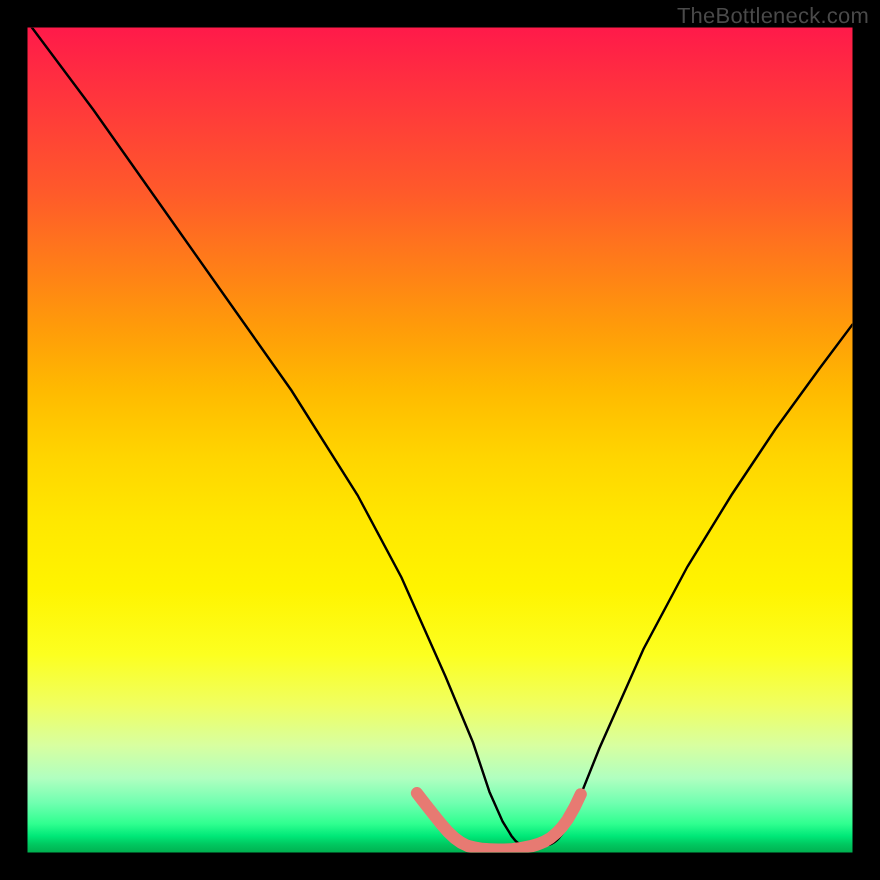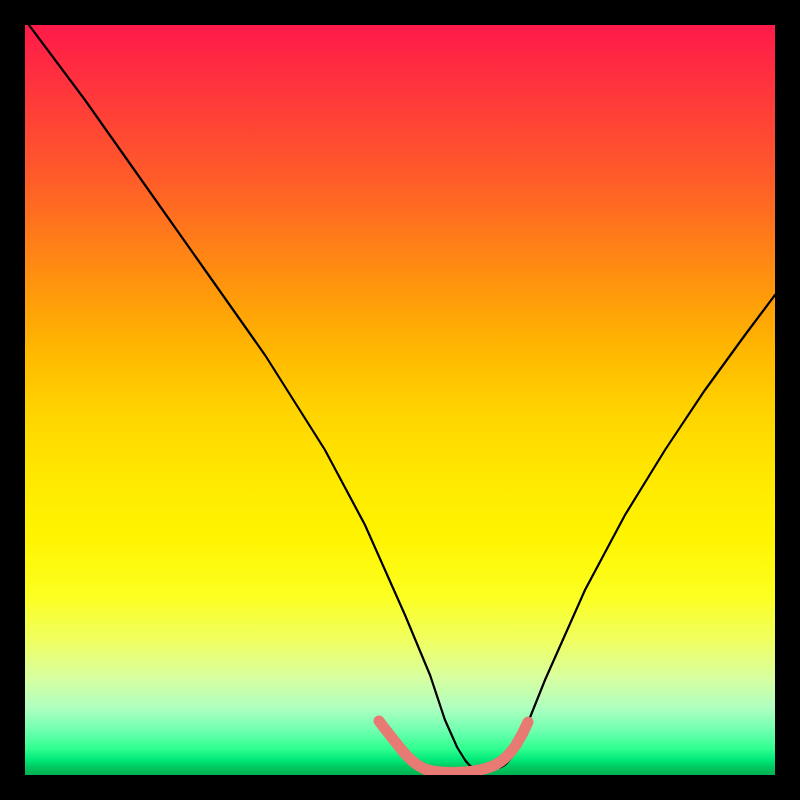--- a/index.html
+++ b/index.html
@@ -86,13 +86,14 @@
                L 750 270" fill="none" stroke="#000" stroke-width="2.2" stroke-linecap="round"></path>
       <path d="M 354 696
                C 360 704, 368 714, 376 724
                C 384 734, 392 741, 400 744
                C 410 747, 425 748, 440 747
                C 452 746, 462 744, 470 740
                C 478 736, 485 729, 491 720
                C 496 712, 500 704, 503 697" fill="none" stroke="#e77a72" stroke-width="11" stroke-linecap="round" stroke-linejoin="round"></path>
     </svg>
   </div>
+  <div class="attribution">TheBottleneck.com</div>
 </div>
 
 </body></html>

